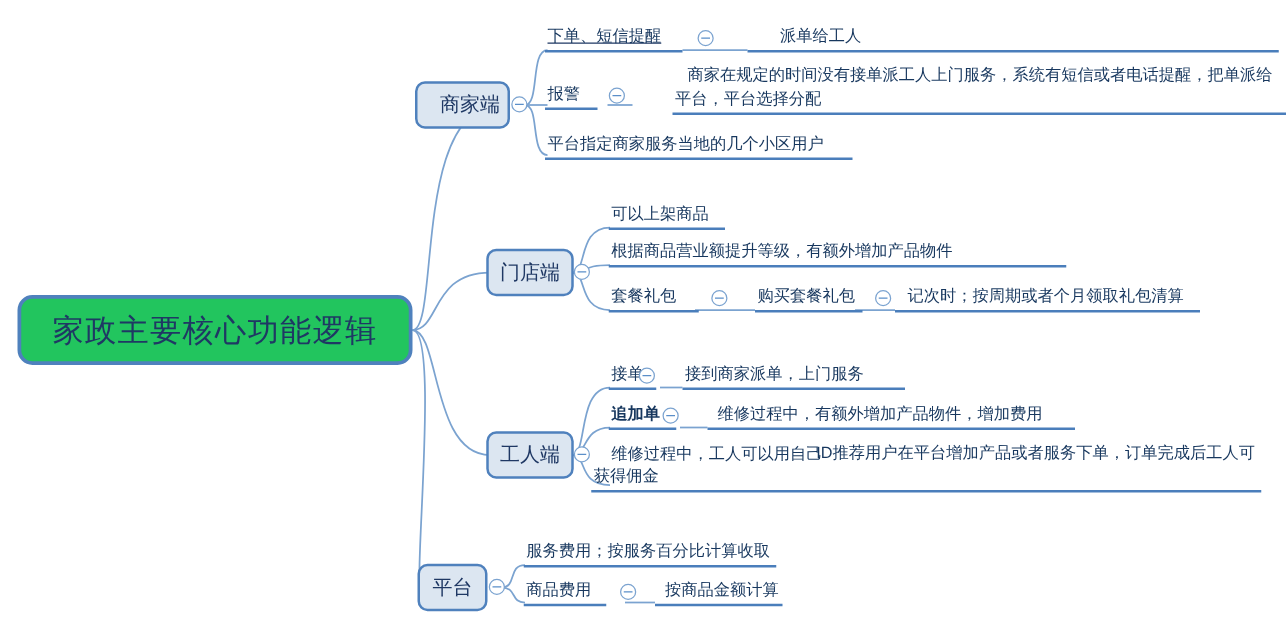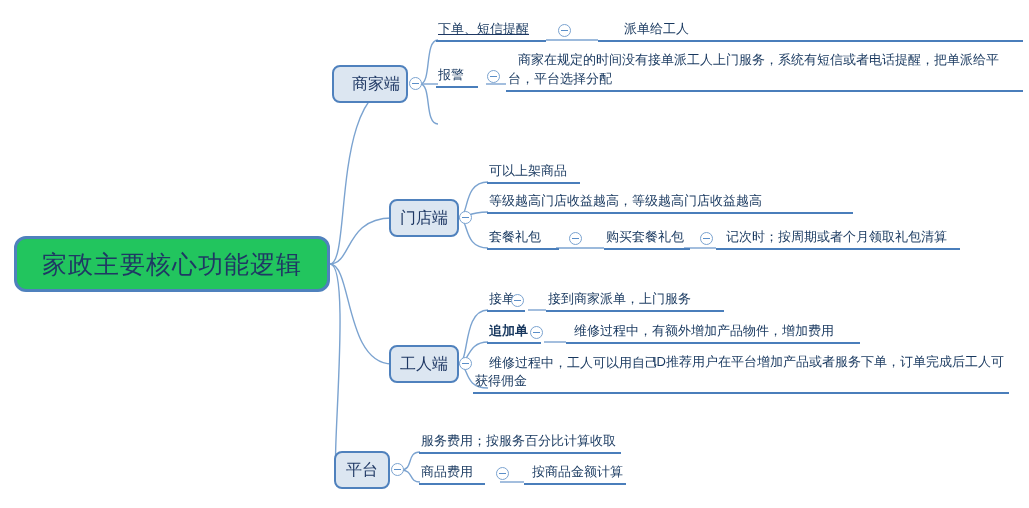--- a/index.html
+++ b/index.html
@@ -162,35 +162,38 @@
   <div class="toggle" style="left:558px; top:24px;"></div>
   <div class="leaf" style="left:598px; top:20px; width:431px; height:22px;">
     <span class="leaf-text nowrap" style="width:425px; text-indent:24px;">派单给工人</span>
   </div>
 
   <div class="leaf" style="left:436px; top:66px; width:48px; height:22px;">
     <span class="leaf-text nowrap" style="width:42px;">报警</span>
   </div>
   <div class="toggle" style="left:487px; top:70px;"></div>
   <div class="leaf" style="left:506px; top:50px; width:523px; height:42px;">
-    <span class="leaf-text" style="width:517px; text-indent:10px;">商家在规定的时间没有接单派工人上门服务，系统有短信或者电话提醒，把单派给平台，平台选择分配</span>
-  </div>
-
+    <span class="leaf-text" style="width:517px; text-indent:10px;margin-left:32px;">商家在规定的时间没有接单派工人上门服务，系统有短信或者电话提醒，把单派给平台，平台选择分配</span>
+  </div>
+
+  <div class="leaf" style="left:436px; top:106px; width:252px; height:22px;">
+    <span class="leaf-text nowrap" style="width:246px;">平台指定商家服务当地的几个小区用户</span>
+  </div>
 
   <div class="branch-node" style="left:389px; top:199px; width:70px;">
     <span class="branch-label">门店端</span>
   </div>
   <div class="toggle" style="left:459px; top:211px;"></div>
 
   <div class="leaf" style="left:487px; top:162px; width:99px; height:22px;">
     <span class="leaf-text nowrap" style="width:93px;">可以上架商品</span>
   </div>
 
   <div class="leaf" style="left:487px; top:192px; width:372px; height:22px;">
-    <span class="leaf-text nowrap" style="width:366px;">等级越高门店收益越高，等级越高门店收益越高</span>
+    <span class="leaf-text nowrap" style="width:366px;">根据商品营业额提升等级，有额外增加产品物件</span>
   </div>
 
   <div class="leaf" style="left:487px; top:228px; width:78px; height:22px;">
     <span class="leaf-text nowrap" style="width:72px;">套餐礼包</span>
   </div>
   <div class="toggle" style="left:569px; top:232px;"></div>
   <div class="leaf" style="left:604px; top:228px; width:92px; height:22px;">
     <span class="leaf-text nowrap" style="width:86px;">购买套餐礼包</span>
   </div>
   <div class="toggle" style="left:700px; top:232px;"></div>

